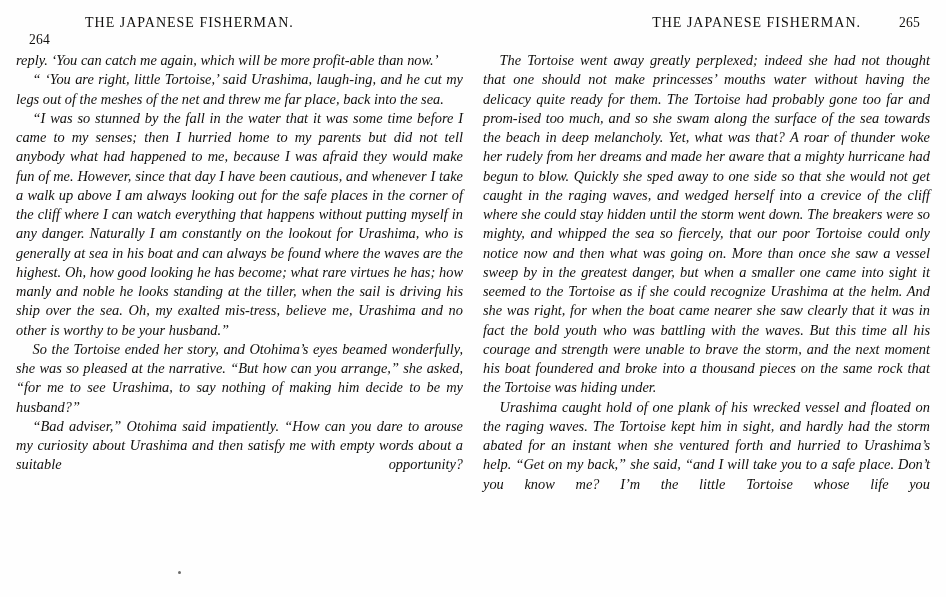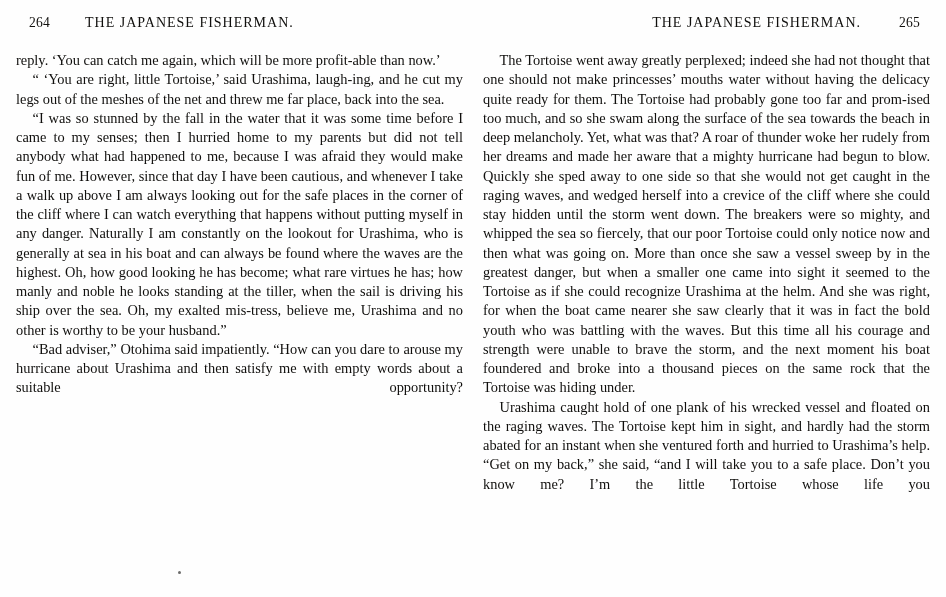--- a/index.html
+++ b/index.html
@@ -47,37 +47,38 @@
     font-size: 13.6px;
     letter-spacing: 0.2px;
     font-family: "Liberation Serif", "DejaVu Serif", serif;
   }
   .running-head .title {
     font-size: 14px;
     letter-spacing: 1.0px;
   }
 
   
-  .rh-left .folio { margin-left: 13px; }
+  .rh-left .folio { margin-left: 13px; margin-top: 17px; }
   .rh-left .title { margin-left: 35px; }
 
   
   .rh-right { justify-content: flex-end; }
   .rh-right .title { margin-right: 38px; }
   .rh-right .folio { margin-right: 10px; text-align: right; }
 
   
   .column {
     margin-top: 6px;
     width: 100%;
     font-size: 14.4px;
     line-height: 19.25px;
     text-align: justify;
     text-justify: inter-word;
     hyphens: manual;
+    font-style: italic;
   }
   .column p {
     margin: 0;
     text-indent: 1.15em;
   }
   .column p.noindent { text-indent: 0; }
 
   
   .column p.full-justify {
     text-align-last: justify;
@@ -102,21 +103,22 @@
 
     <div class="running-head rh-left">
       <span class="folio">264</span>
       <span class="title">THE JAPANESE FISHERMAN.</span>
     </div>
 
     <div class="column">
       <p class="noindent">reply. ‘You can catch me again, which will be more profit-able than now.’</p>
       <p>“ ‘You are right, little Tortoise,’ said Urashima, laugh-ing, and he cut my legs out of the meshes of the net and threw me far place, back into the sea.</p>
       <p>“I was so stunned by the fall in the water that it was some time before I came to my senses; then I hurried home to my parents but did not tell anybody what had happened to me, because I was afraid they would make fun of me. However, since that day I have been cautious, and whenever I take a walk up above I am always looking out for the safe places in the corner of the cliff where I can watch everything that happens without putting myself in any danger. Naturally I am constantly on the lookout for Urashima, who is generally at sea in his boat and can always be found where the waves are the highest. Oh, how good looking he has become; what rare virtues he has; how manly and noble he looks standing at the tiller, when the sail is driving his ship over the sea. Oh, my exalted mis-tress, believe me, Urashima and no other is worthy to be your husband.”</p>
-      <p class="full-justify">“Bad adviser,” Otohima said impatiently. “How can you dare to arouse my hurricane about Urashima and then satisfy me with empty words about a suitable opportunity?</p>
+      <p>So the Tortoise ended her story, and Otohima’s eyes beamed wonderfully, she was so pleased at the narrative. “But how can you arrange,” she asked, “for me to see Urashima, to say nothing of making him decide to be my husband?”</p>
+      <p class="full-justify">“Bad adviser,” Otohima said impatiently. “How can you dare to arouse my curiosity about Urashima and then satisfy me with empty words about a suitable opportunity?</p>
     </div>
 
     <span class="speck" style="left:178px; top:571px;"></span>
   </div>
 
   <div class="page page-right">
 
     <div class="running-head rh-right">
       <span class="title">THE JAPANESE FISHERMAN.</span>
       <span class="folio">265</span>

